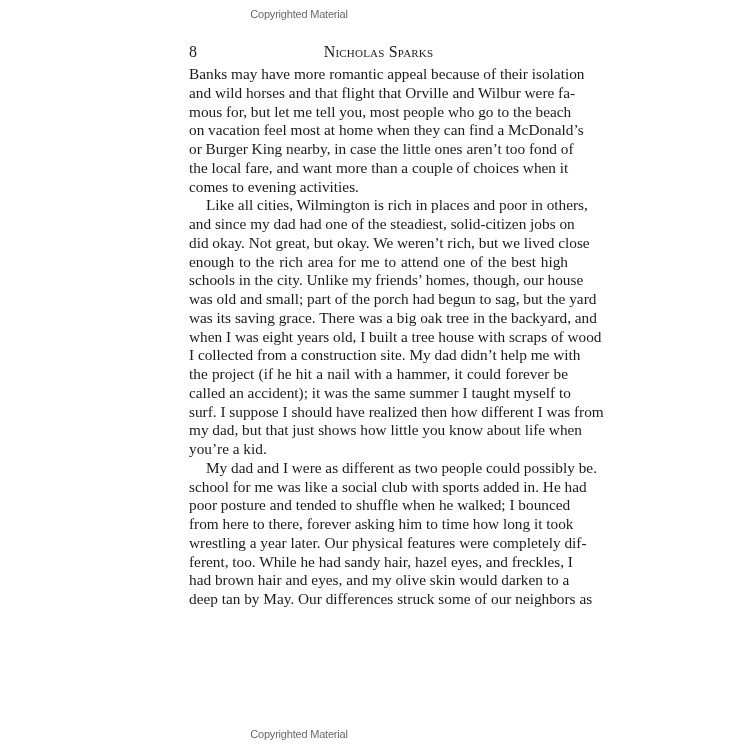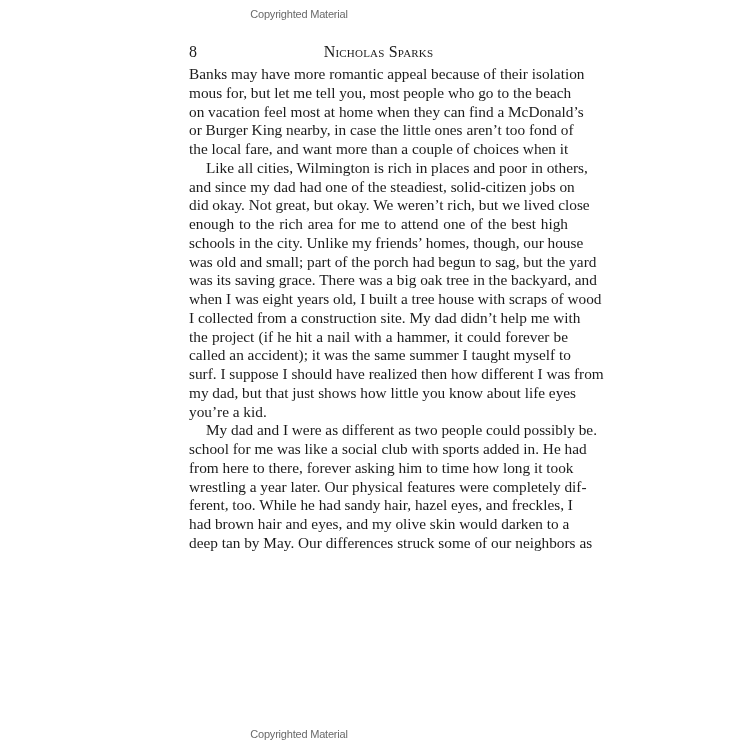--- a/index.html
+++ b/index.html
@@ -80,46 +80,49 @@
 <div class="page">
   <div class="running-head">
     <span class="page-number">8</span>
     <span class="running-title">Nicholas Sparks</span>
   </div>
 
   <div class="body-text">
 
     <div class="paragraph">
       <span class="line">Banks may have more romantic appeal because of their isolation</span>
+      <span class="line">and wild horses and that flight that Orville and Wilbur were fa-</span>
       <span class="line">mous for, but let me tell you, most people who go to the beach</span>
       <span class="line">on vacation feel most at home when they can find a McDonald’s</span>
       <span class="line">or Burger King nearby, in case the little ones aren’t too fond of</span>
       <span class="line">the local fare, and want more than a couple of choices when it</span>
+      <span class="line last">comes to evening activities.</span>
     </div>
 
     <div class="paragraph">
       <span class="line indent">Like all cities, Wilmington is rich in places and poor in others,</span>
       <span class="line">and since my dad had one of the steadiest, solid-citizen jobs on</span>
       <span class="line">did okay. Not great, but okay. We weren’t rich, but we lived close</span>
       <span class="line">enough to the rich area for me to attend one of the best high</span>
       <span class="line">schools in the city. Unlike my friends’ homes, though, our house</span>
       <span class="line">was old and small; part of the porch had begun to sag, but the yard</span>
       <span class="line">was its saving grace. There was a big oak tree in the backyard, and</span>
       <span class="line">when I was eight years old, I built a tree house with scraps of wood</span>
       <span class="line">I collected from a construction site. My dad didn’t help me with</span>
       <span class="line">the project (if he hit a nail with a hammer, it could forever be</span>
       <span class="line">called an accident); it was the same summer I taught myself to</span>
       <span class="line">surf. I suppose I should have realized then how different I was from</span>
-      <span class="line">my dad, but that just shows how little you know about life eyes</span>
+      <span class="line">my dad, but that just shows how little you know about life when</span>
       <span class="line last">you’re a kid.</span>
     </div>
 
     <div class="paragraph">
       <span class="line indent">My dad and I were as different as two people could possibly be.</span>
       <span class="line">school for me was like a social club with sports added in. He had</span>
+      <span class="line">poor posture and tended to shuffle when he walked; I bounced</span>
       <span class="line">from here to there, forever asking him to time how long it took</span>
       <span class="line">wrestling a year later. Our physical features were completely dif-</span>
       <span class="line">ferent, too. While he had sandy hair, hazel eyes, and freckles, I</span>
       <span class="line">had brown hair and eyes, and my olive skin would darken to a</span>
       <span class="line">deep tan by May. Our differences struck some of our neighbors as</span>
     </div>
   </div>
 </div>
 
 <div class="watermark bottom">Copyrighted Material</div>

